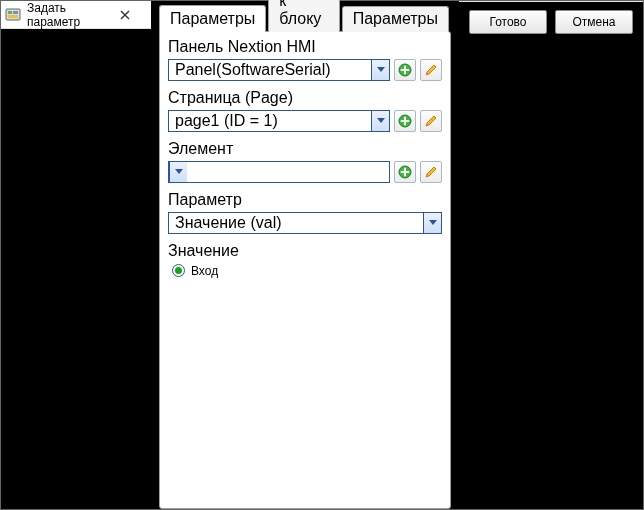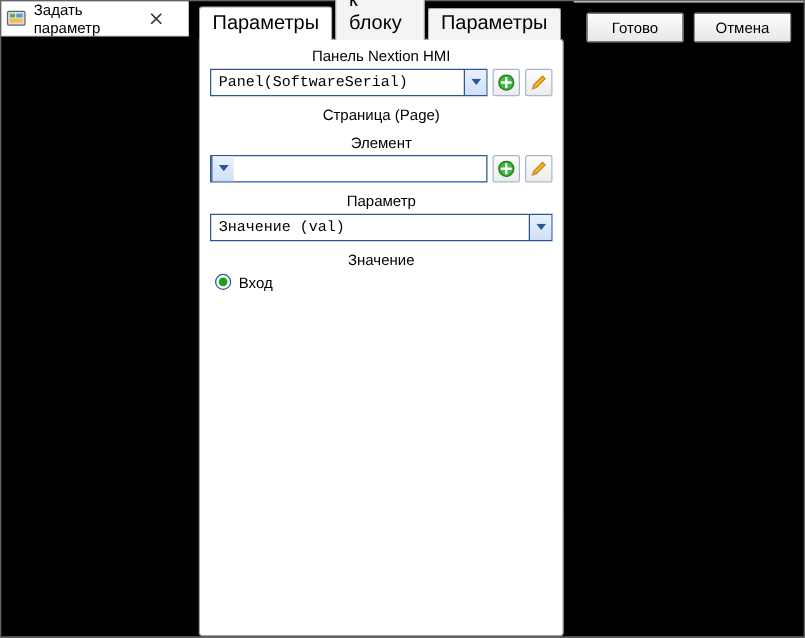--- a/index.html
+++ b/index.html
@@ -30,27 +30,27 @@
     border:1px solid #a0a0a0; border-bottom:none; border-radius:3px 3px 0 0;
     padding:3px 10px 4px 10px; font-size:16px; background:#f4f4f4; margin-right:2px;
     position:relative; top:1px; cursor:default;
   }
   .tabstrip .tab.active { background:#fff; z-index:2; padding-top:4px; top:1px; }
   .tabpanel {
     flex:1; border:1px solid #a0a0a0; border-radius:0 3px 3px 3px; background:#fff;
     padding:6px 8px 8px 8px; overflow:auto;
   }
   .field-group { margin-bottom:8px; }
-  .field-label { font-size:12px; margin-bottom:3px;text-align:center; }
+  .field-label { font-size:16px; margin-bottom:3px; }
   .field-row { display:flex; align-items:stretch; gap:4px; }
   .combo {
     flex:1; height:22px; border:1px solid #2b5797; background:#fff;
     display:flex; align-items:center; position:relative;
   }
-  .combo .combo-text { flex:1; padding:0 6px; font-size:12px; white-space:nowrap; overflow:hidden; text-overflow:ellipsis;font-family:Liberation Mono, monospace; }
+  .combo .combo-text { flex:1; padding:0 6px; font-size:16px; white-space:nowrap; overflow:hidden; text-overflow:ellipsis; }
   .combo .combo-btn {
     width:18px; height:100%; border-left:1px solid #2b5797;
     background:linear-gradient(#eaf1fb,#cfe0f7); display:flex; align-items:center; justify-content:center;
   }
   .icon-btn {
     width:22px; height:22px; border:1px solid #a9b7c9; border-radius:2px;
     background:linear-gradient(#fdfdfd,#ececec); display:flex; align-items:center; justify-content:center;
     cursor:default;
   }
   .radio-row { display:flex; align-items:flex-start; gap:6px; margin:4px 0 4px 4px; cursor:default; }
@@ -131,20 +131,42 @@
             <svg width="14" height="14" viewBox="0 0 14 14">
                 <path d="M2 12 L3 9 L10 2 L12 4 L5 11 Z" fill="#f7b733" stroke="#c88400"></path>
                 <path d="M2 12 L3 9 L5 11 Z" fill="#d88"></path>
               </svg>
           </div>
         </div>
       </div>
 
       <div class="field-group">
         <div class="field-label">Страница (Page)</div>
+        <div class="field-row">
+          <div class="combo">
+            <div class="combo-text">page1 (ID = 1)</div>
+            <div class="combo-btn">
+              <svg width="8" height="6" viewBox="0 0 8 6">
+                  <path d="M0 0 L8 0 L4 5 Z" fill="#2b5797"></path>
+                </svg>
+            </div>
+          </div>
+          <div class="icon-btn">
+            <svg width="14" height="14" viewBox="0 0 14 14">
+                <circle cx="7" cy="7" r="6" fill="#3db83d" stroke="#1e7a1e"></circle>
+                <path d="M7 3.5 V10.5 M3.5 7 H10.5" stroke="#fff" stroke-width="2" stroke-linecap="round"></path>
+              </svg>
+          </div>
+          <div class="icon-btn">
+            <svg width="14" height="14" viewBox="0 0 14 14">
+                <path d="M2 12 L3 9 L10 2 L12 4 L5 11 Z" fill="#f7b733" stroke="#c88400"></path>
+                <path d="M2 12 L3 9 L5 11 Z" fill="#d88"></path>
+              </svg>
+          </div>
+        </div>
       </div>
 
       <div class="field-group">
         <div class="field-label">Элемент</div>
         <div class="field-row">
           <div class="combo">
             <div class="combo-btn">
               <svg width="8" height="6" viewBox="0 0 8 6">
                   <path d="M0 0 L8 0 L4 5 Z" fill="#2b5797"></path>
                 </svg>

